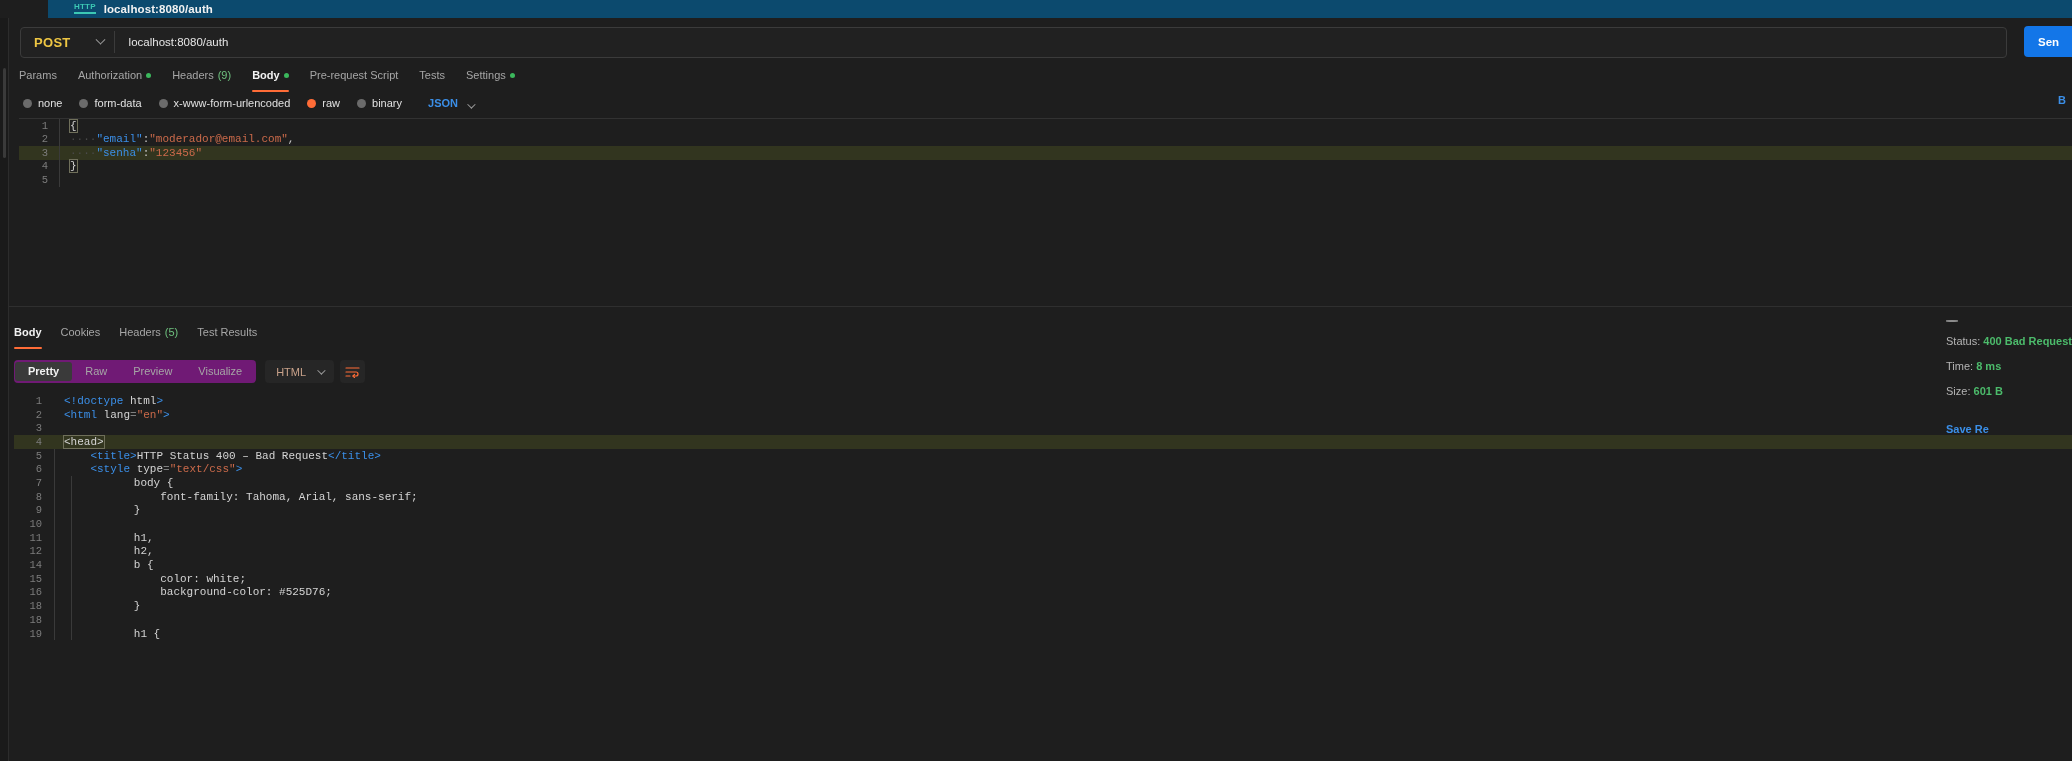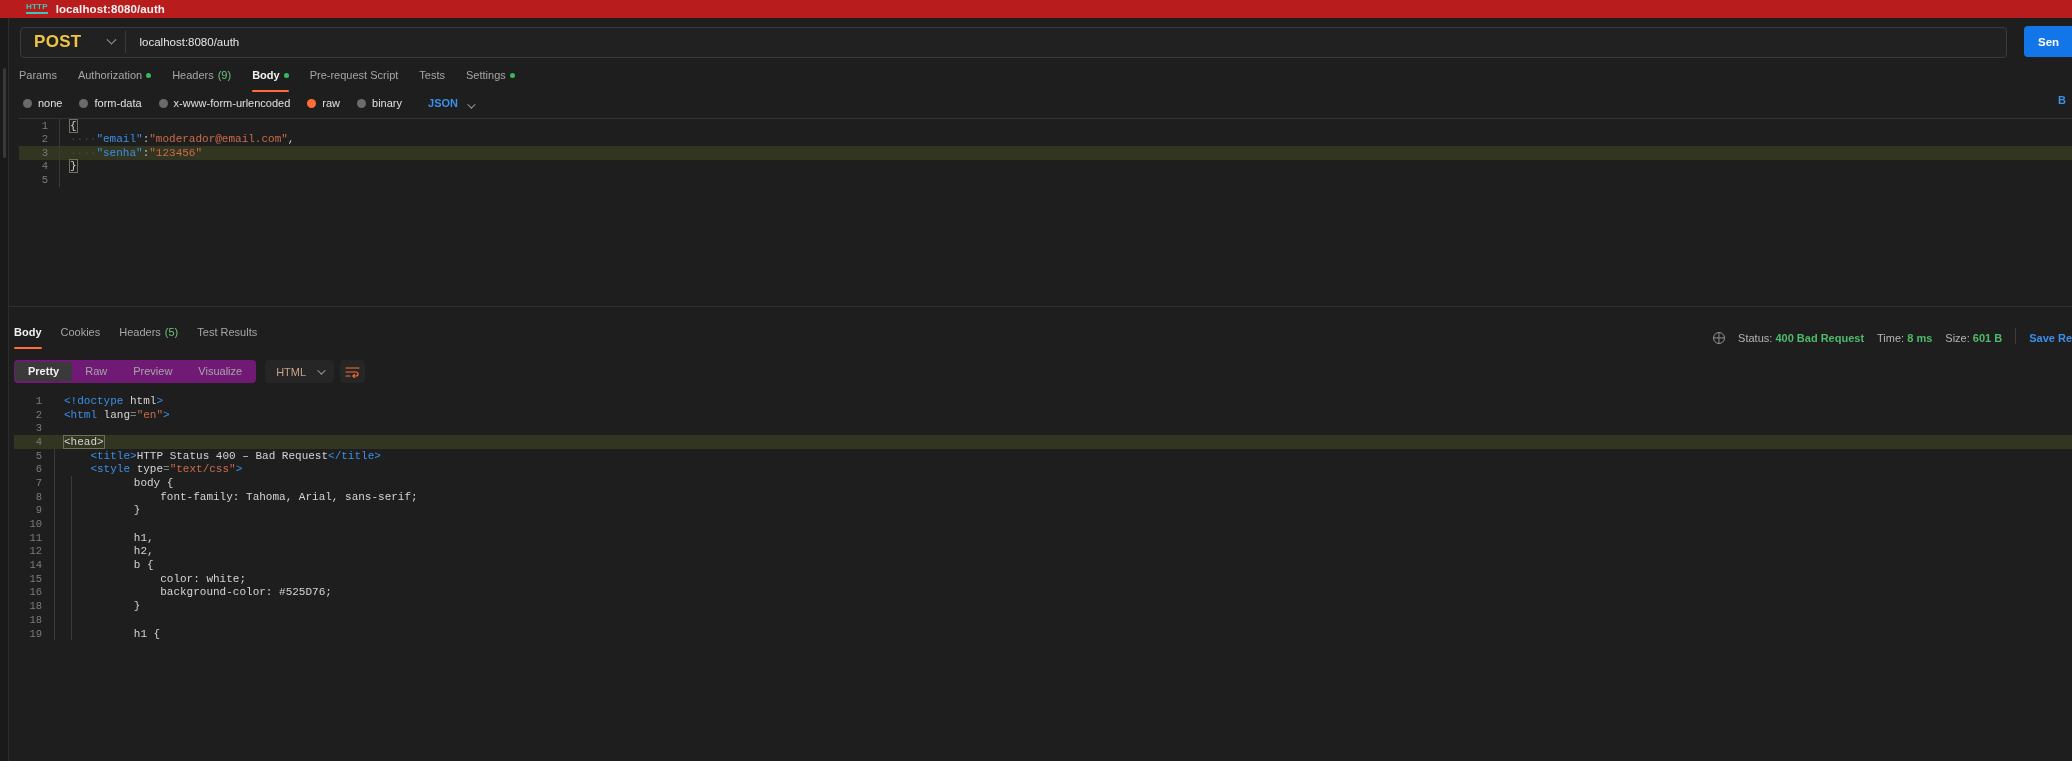--- a/index.html
+++ b/index.html
@@ -8,21 +8,21 @@
     background: #1e1e1e;
     font-family: "Liberation Sans", sans-serif;
     color: #d9d9d9;
     overflow: hidden;
   }
   .app { position: relative; width: 2072px; height: 761px; background: #1e1e1e; }
 
   
   .titlebar {
     height: 18px; display: flex; align-items: center;
-    padding-left: 26px; gap: 8px; background: #b91c1c;
+    padding-left: 26px; gap: 8px; background: #0c4a6e; margin-left: 48px;
   }
   .http-icon {
     font-size: 8px; font-weight: 700; color: #3cc8b4;
     font-family: "Liberation Sans", sans-serif;
     letter-spacing: .2px; line-height: 1;
     border-bottom: 2px solid #3cc8b4; padding-bottom: 1px;
     position: relative; top: -1px;
   }
   .title-text { font-size: 11.5px; font-weight: 700; color: #f2f2f2; letter-spacing: .1px; }
 
@@ -40,21 +40,21 @@
   .urlrow { position: absolute; left: 20px; top: 26px; right: 0; height: 32px; display: flex; align-items: center; }
   .url-wrap {
     flex: 1; height: 31px; display: flex; align-items: center;
     background: #212121; border: 1px solid #3b3b3b; border-radius: 4px;
     margin-right: 12px; max-width: 1987px;
   }
   .method {
     display: flex; align-items: center; gap: 26px;
     padding: 0 10px 0 13px; height: 100%;
   }
-  .method-label { font-size: 17px; font-weight: 700; color: #eec643; letter-spacing: .3px; }
+  .method-label { font-size: 13px; font-weight: 700; color: #eec643; letter-spacing: .3px; }
   .caret { width: 7px; height: 7px; border-right: 1.3px solid #9b9b9b; border-bottom: 1.3px solid #9b9b9b;
            transform: rotate(45deg) translate(-2px,-2px); }
   .method-div { width: 1px; height: 22px; background: #3b3b3b; }
   .url-input {
     flex: 1; height: 100%; background: transparent; border: 0; outline: none;
     color: #e6e6e6; font-size: 11.5px; padding-left: 14px;
     font-family: "Liberation Sans", sans-serif;
   }
   .send-btn {
     position: absolute; right: -28px; top: 0;
@@ -113,21 +113,21 @@
   
   .resp-div { position: absolute; left: 9px; right: 0; top: 306px; height: 1px; background: #2f2f2f; }
 
   
   .resp-tabs {
     position: absolute; left: 14px; top: 320px; height: 24px;
     display: flex; align-items: center; gap: 19px;
   }
   .resp-status {
     position: absolute; right: 0; top: 320px; height: 24px;
-    display: flex; align-items: flex-end; gap: 13px; font-size: 11px; color: #b4b4b4;
+    display: flex; align-items: flex-start; gap: 13px; font-size: 11px; color: #b4b4b4; flex-direction: column;
   }
   .globe { width: 12px; height: 12px; border: 1.2px solid #8e8e8e; border-radius: 50%; position: relative; }
   .globe::before { content: ""; position: absolute; left: 50%; top: -1.2px; bottom: -1.2px; width: 1.2px;
                    background: #8e8e8e; transform: translateX(-50%); }
   .globe::after { content: ""; position: absolute; top: 50%; left: -1.2px; right: -1.2px; height: 1.2px;
                   background: #8e8e8e; transform: translateY(-50%); }
   .val-g { color: #4cbb6b; font-weight: 700; }
   .sdiv { width: 1px; height: 16px; background: #3e3e3e; }
   .save-resp { color: #3b8fe8; font-weight: 700; font-size: 11px; }
 

